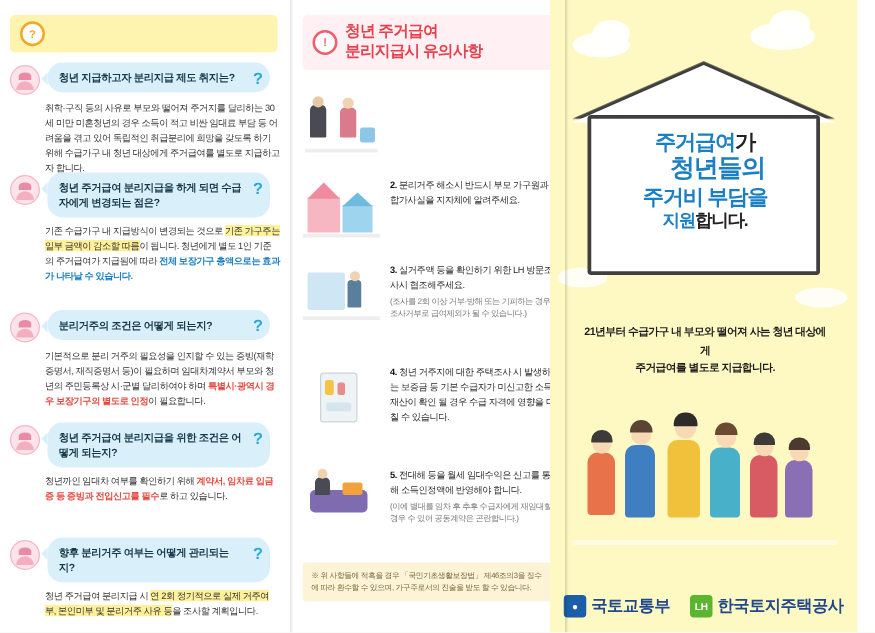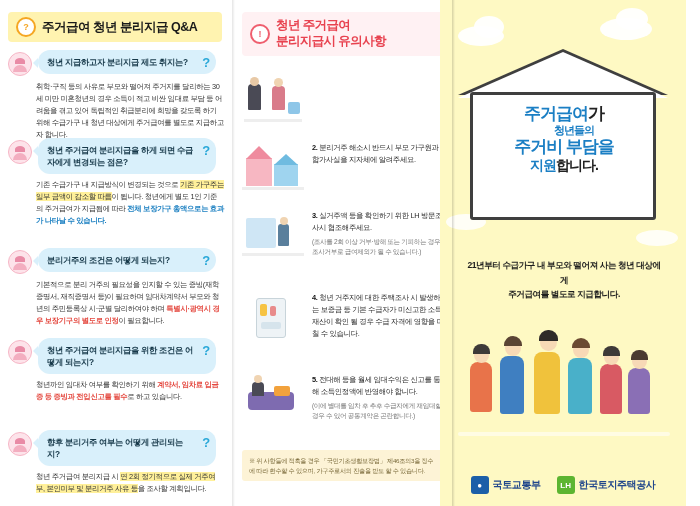--- a/index.html
+++ b/index.html
@@ -89,48 +89,47 @@
     position:absolute;left:18px;top:52px;width:0;height:0;
     border-left:105px solid transparent;border-right:105px solid transparent;
     border-bottom:46px solid #ffffff;filter:drop-shadow(0 -3px 0 #3f3f3f);
   }
   .r-title{position:absolute;left:34px;top:104px;width:180px;text-align:center;}
   .r-title .l1,.r-title .l2,.r-title .l3,.r-title .l4{
     font-weight:bold;letter-spacing:-1px;line-height:1.18;
   }
   .r-title .l1{font-size:17px;color:#1b7fc4;}
   .r-title .l1 .k{color:#222;}
-  .r-title .l2{font-size:11px;color:#1b7fc4;margin-left:20px;}
+  .r-title .l2{font-size:20px;color:#1b7fc4;margin-left:20px;}
   .r-title .l3{font-size:17px;color:#1b7fc4;}
   .r-title .l4{font-size:14px;color:#1b7fc4;}
   .r-title .l4 .k{color:#222;}
 
   .r-sub{position:absolute;left:26px;top:258px;width:196px;text-align:center;
     font-size:8.6px;line-height:1.7;color:#1d1d1d;font-weight:bold;letter-spacing:-.45px;}
 
   .r-people{position:absolute;left:18px;top:318px;width:212px;height:140px;}
 
   .logos{position:absolute;left:0;right:0;bottom:12px;display:flex;
          align-items:center;justify-content:center;gap:16px;}
   .logo{display:flex;align-items:center;gap:4px;}
   .logo .mark{width:18px;height:18px;border-radius:3px;background:#1b5fa8;
     display:flex;align-items:center;justify-content:center;color:#fff;font-size:8px;font-weight:bold;}
   .logo .mark.green{background:#5cb531;}
-  .logo .txt{font-size:10px;color:#21478c;font-weight:bold;letter-spacing:-.4px;line-height:1.15;}
+  .logo .txt{font-size:13px;color:#21478c;font-weight:bold;letter-spacing:-.4px;line-height:1.15;}
 </style>
 </head>
 <body>
 
 <div class="page">
 
   <div class="panel panel-left">
 
     <div class="l-head">
       <div class="pin">?</div>
-      <div class="t">주거급여 청년 분리지급 Q&amp;A</div>
     </div>
 
     <div class="qa" style="top:50px;">
       <div class="q-row">
         <div class="q-avatar"></div>
         <div class="bubble">
           <span>청년 지급하고자 분리지급 제도 취지는?</span>
           <span class="qmark">?</span>
         </div>
       </div>

